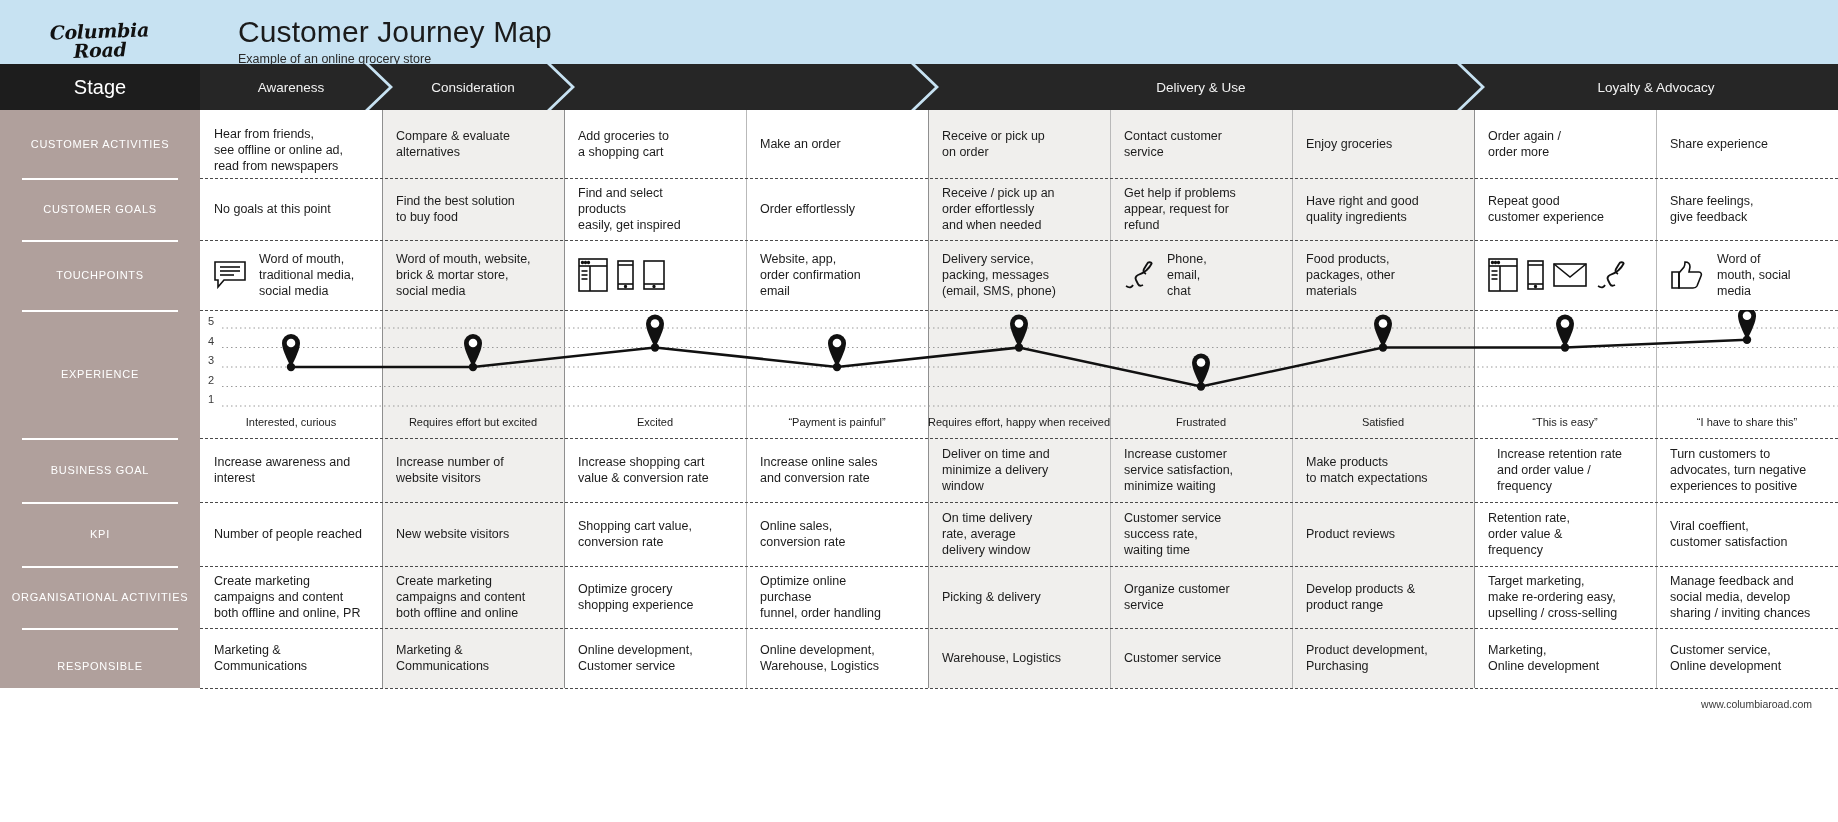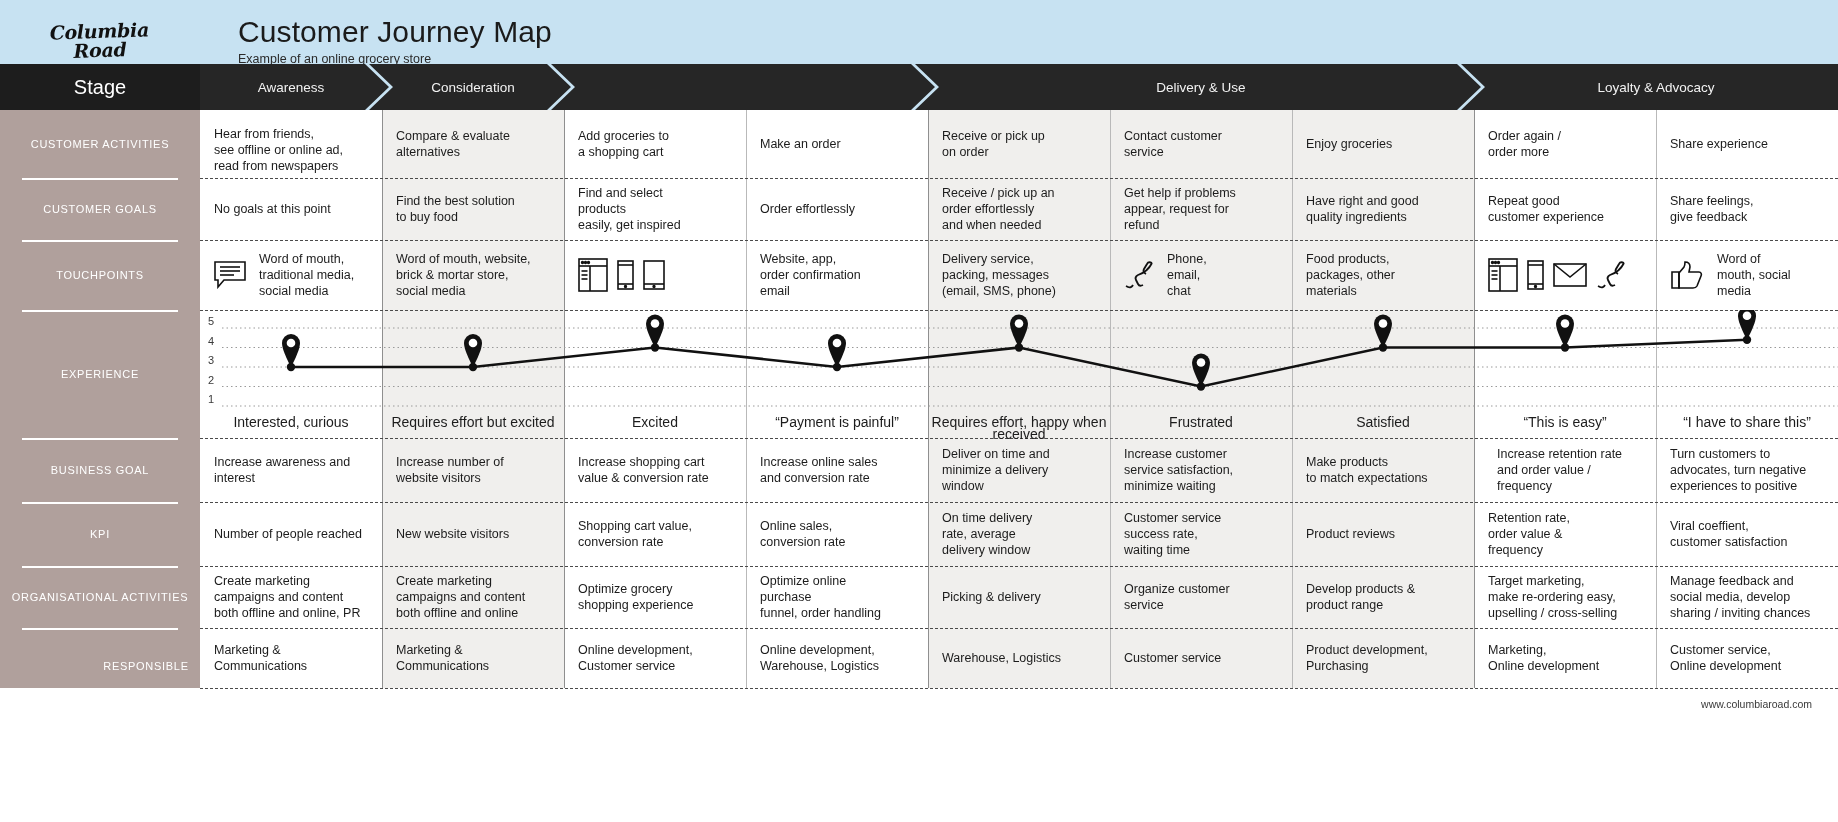--- a/index.html
+++ b/index.html
@@ -133,21 +133,21 @@
   .chart {
     position: absolute; left: 0; top: 0;
     width: 1638px; height: 128px;
   }
   .chart svg { display: block; }
   .ylab {
     position: absolute; font-size: 11px; color: #3a3a3a;
   }
   .emo {
     position: absolute; text-align: center;
-    font-size: 14px; color: #1c1c1c; line-height: 12px;
+    font-size: 11px; color: #1c1c1c; line-height: 12px;
   }
 
   
   .iconset { display: flex; align-items: center; gap: 9px; }
   .iconset svg { display: block; }
   .tp-row { display: flex; align-items: center; gap: 11px; width: 100%; }
   .tp-row p { flex: 1; }
 
   
   .footer {
@@ -243,21 +243,21 @@
       </div>
       <div class="side-divider" style="top: 392px;"></div>
       <div class="side-row" style="top: 392px; height: 64px;">
         <span>KPI</span>
       </div>
       <div class="side-divider" style="top: 456px;"></div>
       <div class="side-row" style="top: 456px; height: 62px;">
         <span>ORGANISATIONAL ACTIVITIES</span>
       </div>
       <div class="side-divider" style="top: 518px;"></div>
-      <div class="side-row" style="top: 518px; height: 76px; margin-left: 46px;">
+      <div class="side-row" style="top: 518px; height: 76px;">
         <span>RESPONSIBLE</span>
       </div>
     </div>
 
   <div class="body" id="body">
       <div class="stage-band band-white" style="left: 0px; width: 182px;"></div>
       <div class="stage-band band-shade" style="left: 182px; width: 182px;"></div>
       <div class="stage-band band-white" style="left: 364px; width: 364px;"></div>
       <div class="stage-band band-shade" style="left: 728px; width: 546px;"></div>
       <div class="stage-band band-white" style="left: 1274px; width: 364px;"></div>

